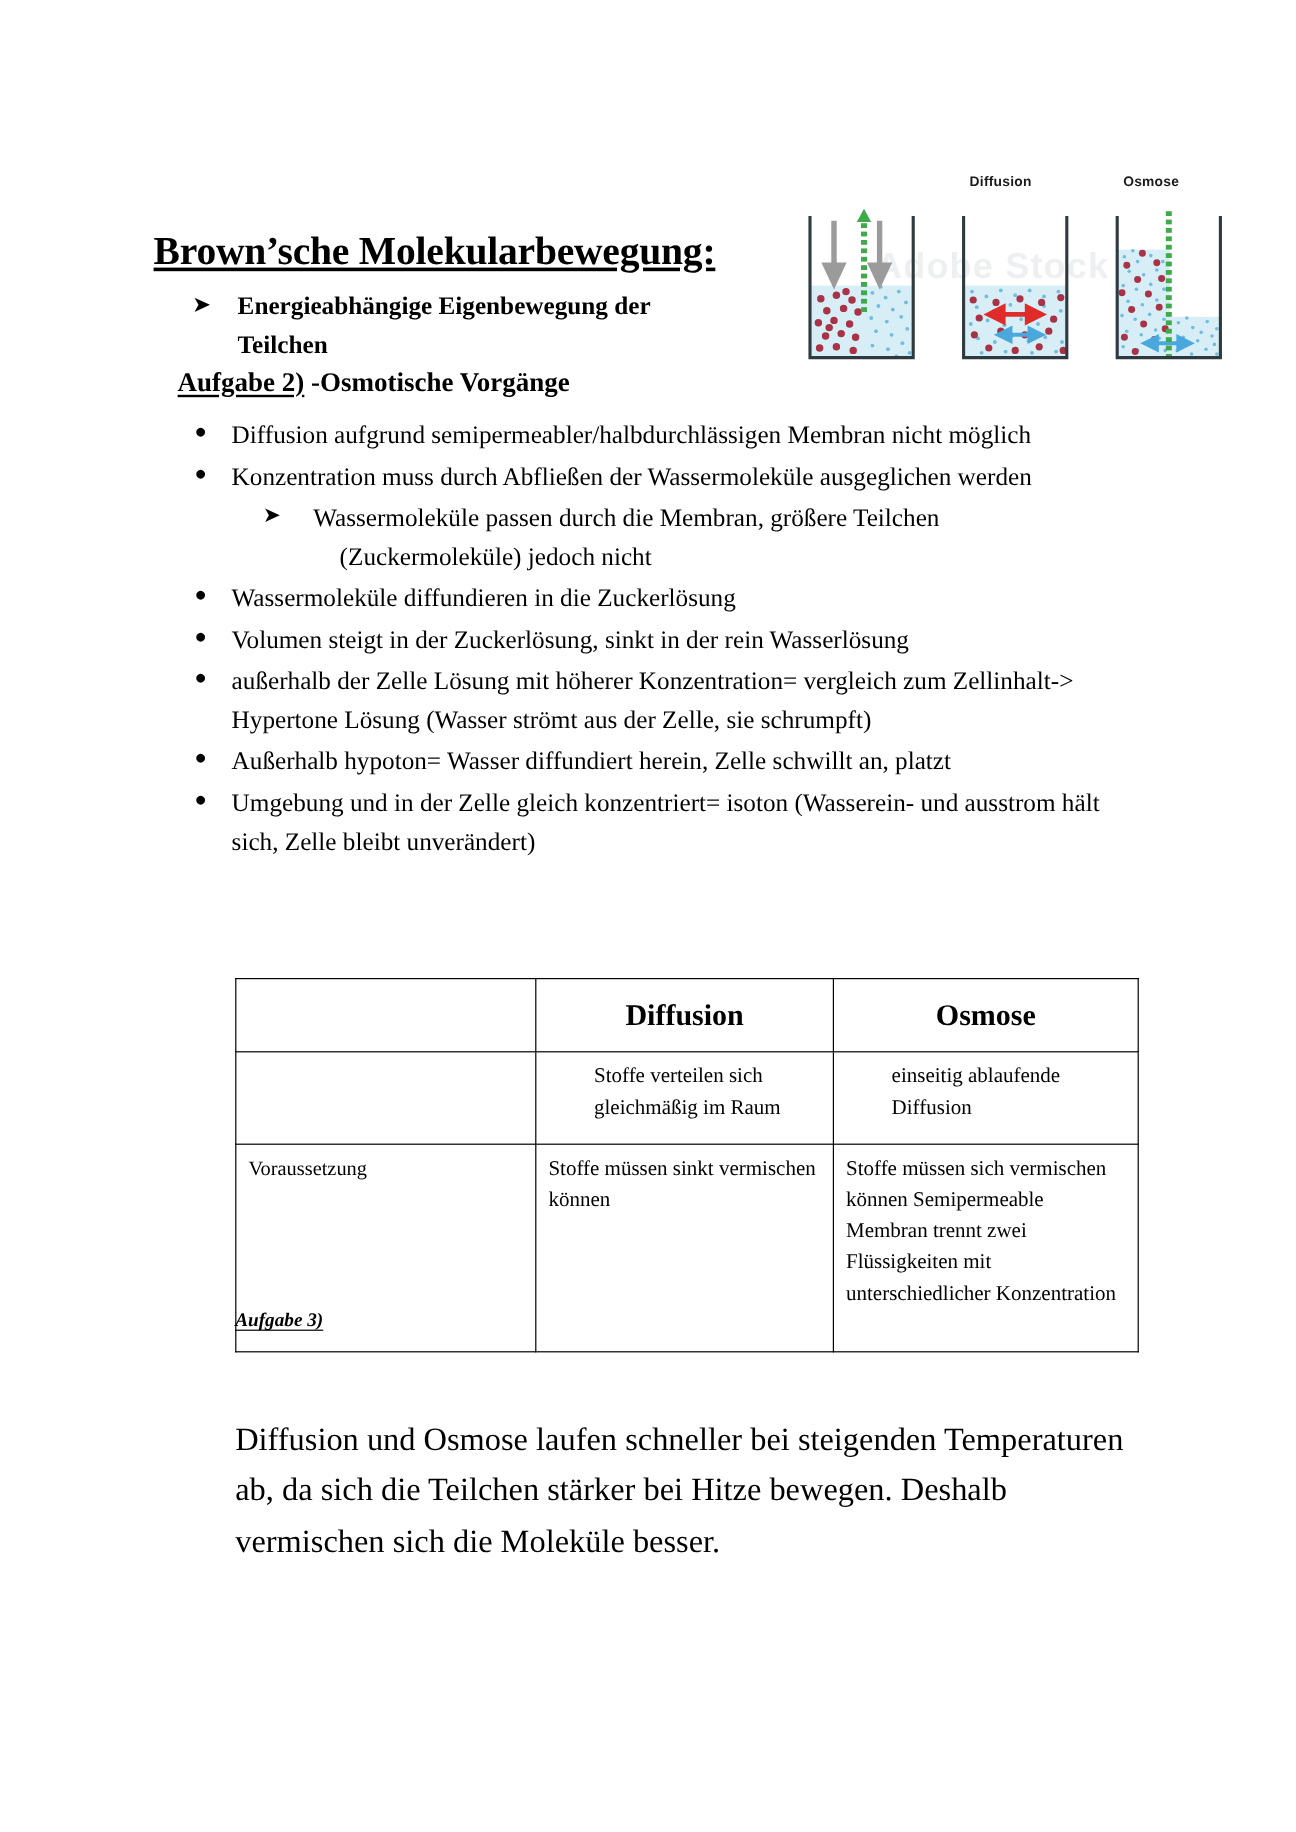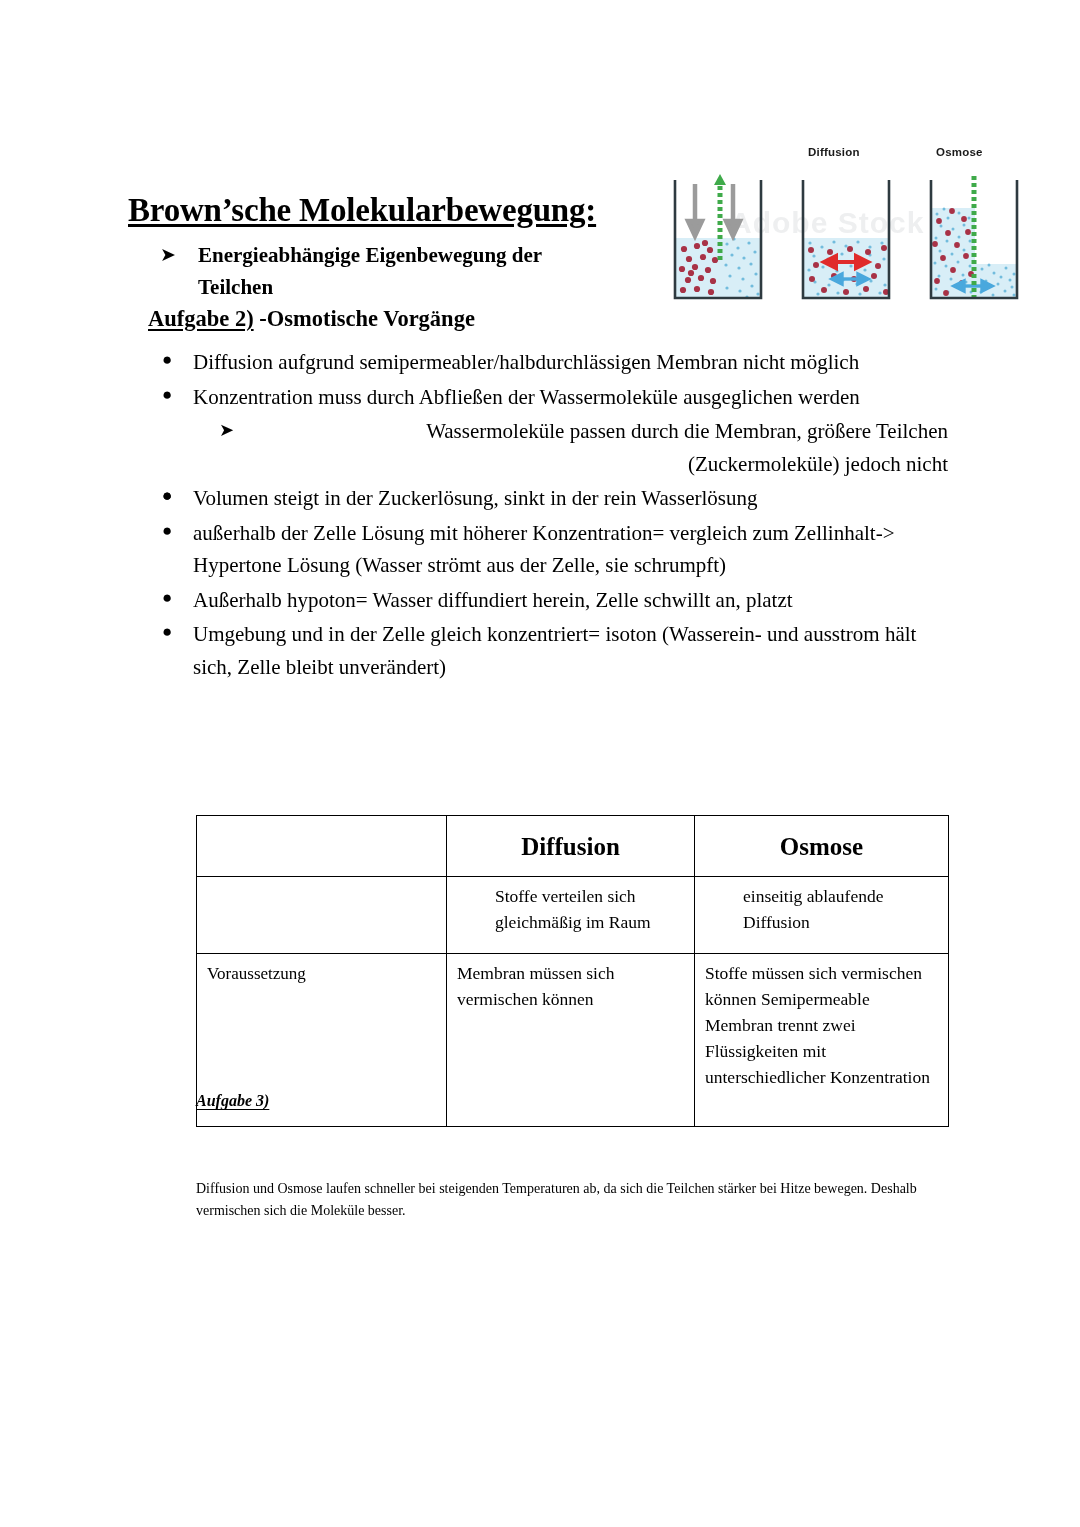--- a/index.html
+++ b/index.html
@@ -137,21 +137,21 @@
     padding-left: 68px;
     margin-top: 2px;
   }
   ul.bullets li .sub .arrow {
     position: absolute;
     left: 26px;
     top: 1px;
     font-family: "DejaVu Sans", sans-serif;
     font-size: 18px;
   }
-  ul.bullets li .sub .sub-txt { display: block; text-align: right; }
+  ul.bullets li .sub .sub-txt { display: block; }
   ul.bullets li .sub .sub-txt .l2 { display: block; padding-left: 22px; }
 
   
   table.cmp {
     position: absolute;
     left: 196px;
     top: 815px;
     width: 752px;
     border-collapse: collapse;
     font-size: 17.5px;
@@ -191,21 +191,21 @@
     text-underline-offset: 3px;
     white-space: nowrap;
     font-style: italic;
   }
   p.a3-body {
     position: absolute;
     left: 196px;
     top: 1178px;
     width: 760px;
     margin: 0;
-    font-size: 14px;
+    font-size: 27px;
     line-height: 1.57;
   }
 </style>
 </head>
 <body>
 
 <div class="figure">
 
   <div class="watermark">Adobe Stock</div>
 
@@ -476,20 +476,21 @@
       <span class="sub">
         <span class="arrow">➤</span>
         <span class="sub-txt">
           <span>Wassermoleküle passen durch die Membran, größere Teilchen</span>
           <span class="l2">(Zuckermoleküle) jedoch nicht</span>
         </span>
       </span>
     </li>
     <li>
       <span class="dot">●</span>
+      <span>Wassermoleküle diffundieren in die Zuckerlösung</span>
     </li>
     <li>
       <span class="dot">●</span>
       <span>Volumen steigt in der Zuckerlösung, sinkt in der rein Wasserlösung</span>
     </li>
     <li>
       <span class="dot">●</span>
       <span>außerhalb der Zelle Lösung mit höherer Konzentration= vergleich zum Zellinhalt-&gt; Hypertone Lösung (Wasser strömt aus der Zelle, sie schrumpft)</span>
     </li>
     <li>
@@ -514,21 +515,21 @@
         <td>Diffusion</td>
         <td>Osmose</td>
       </tr>
       <tr class="r2">
         <td class="label"></td>
         <td>Stoffe verteilen sich gleichmäßig im Raum</td>
         <td>einseitig ablaufende Diffusion</td>
       </tr>
       <tr class="r3">
         <td class="label">Voraussetzung</td>
-        <td>Membran müssen sich vermischen können</td>
+        <td>Stoffe müssen sinkt vermischen können</td>
         <td>Stoffe müssen sich vermischen können Semipermeable Membran trennt zwei Flüssigkeiten mit unterschiedlicher Konzentration</td>
       </tr>
     </tbody>
   </table>
 
   <h2 class="aufgabe3">Aufgabe 3)</h2>
   <p class="a3-body">Diffusion und Osmose laufen schneller bei steigenden Temperaturen ab, da sich die Teilchen stärker bei Hitze bewegen. Deshalb vermischen sich die Moleküle besser.</p>
 
 </div>
 

